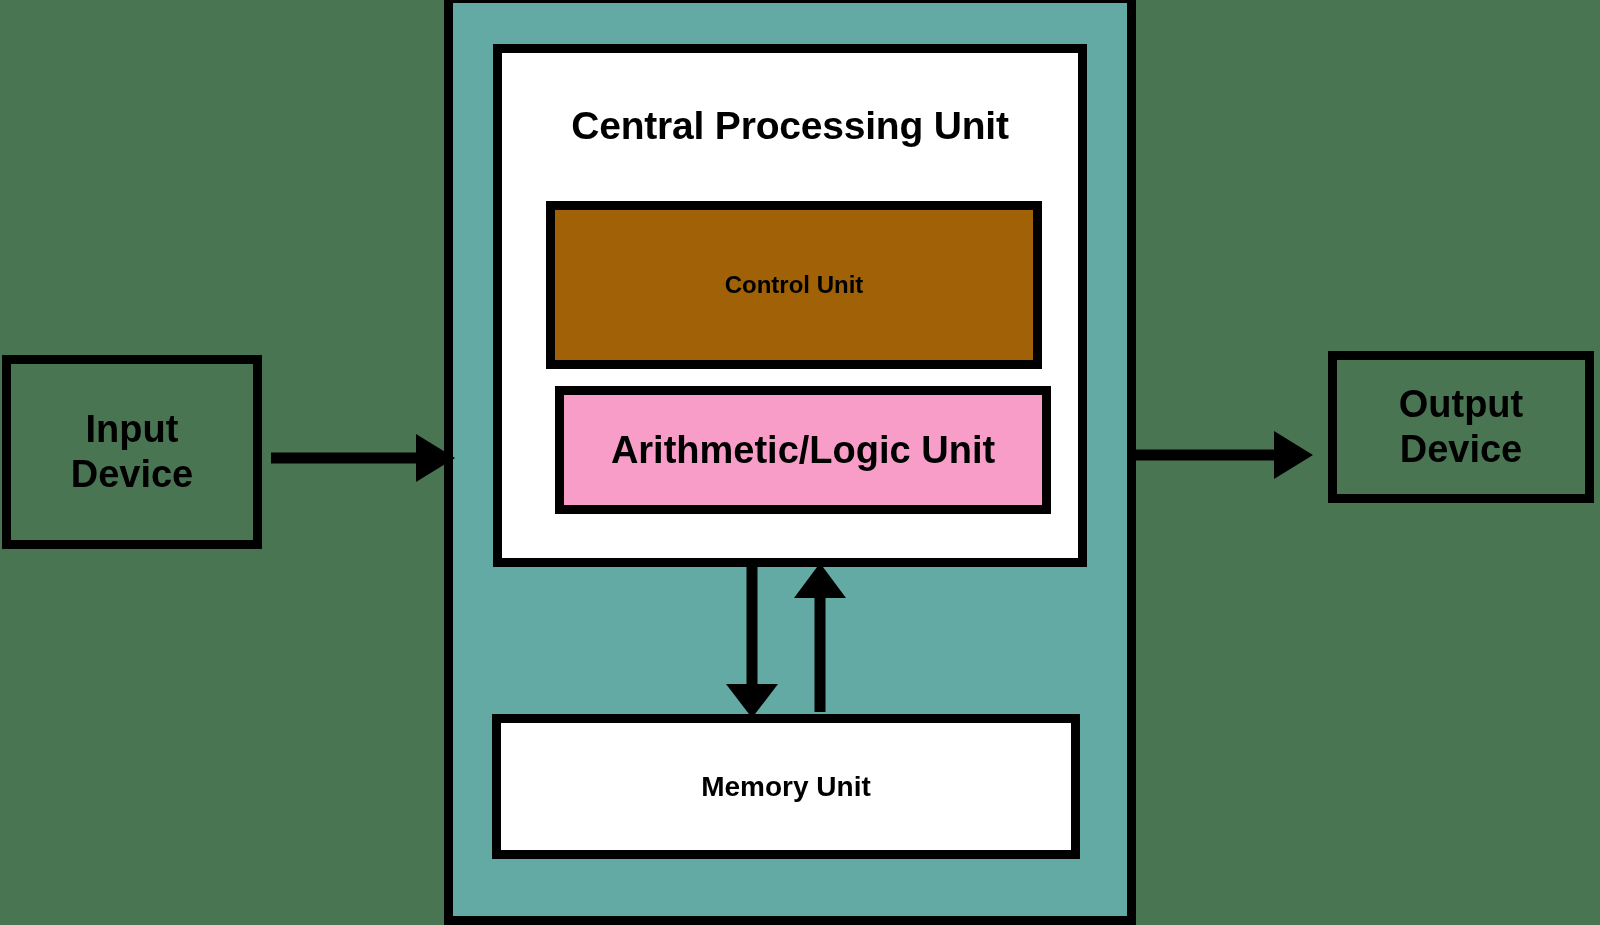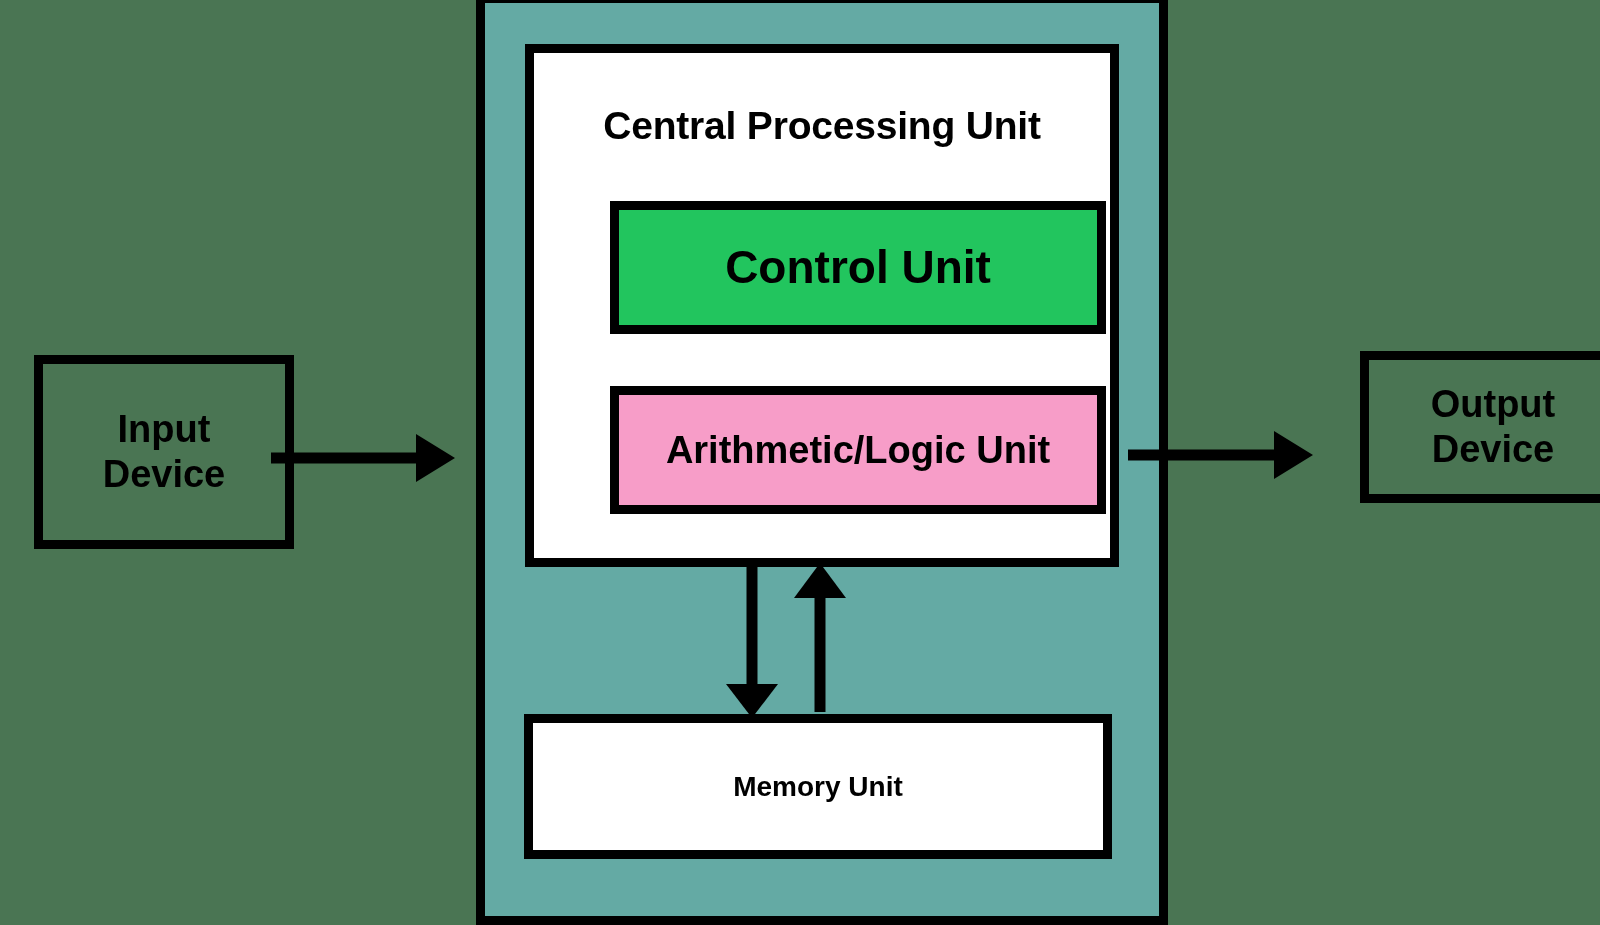--- a/index.html
+++ b/index.html
@@ -24,21 +24,20 @@
     position: absolute;
     box-sizing: border-box;
     border: 9px solid #000000;
     display: flex;
     align-items: center;
     justify-content: center;
     text-align: center;
     font-weight: bold;
     color: #000000;
     line-height: 1.18;
-    margin-left: 32px;
   }
 
   
   #system-container {
     left: 444px;
     top: -6px;
     width: 692px;
     height: 931px;
     background: #64aaa4;
     border: 9px solid #000000;
@@ -64,29 +63,29 @@
     font-weight: bold;
     color: #000000;
     letter-spacing: -0.2px;
   }
 
   
   #control-unit {
     left: 44px;
     top: 148px;
     width: 496px;
-    height: 133px;
-    background: #22c55e;
+    height: 168px;
+    background: #a16207;
     border: 9px solid #000000;
-    font-size: 46px;
+    font-size: 24px;
   }
 
   
   #alu-unit {
-    left: 44px;
+    left: 53px;
     top: 333px;
     width: 496px;
     height: 128px;
     background: #f79dc8;
     border: 9px solid #000000;
     font-size: 38px;
   }
 
   
   #memory-unit {

